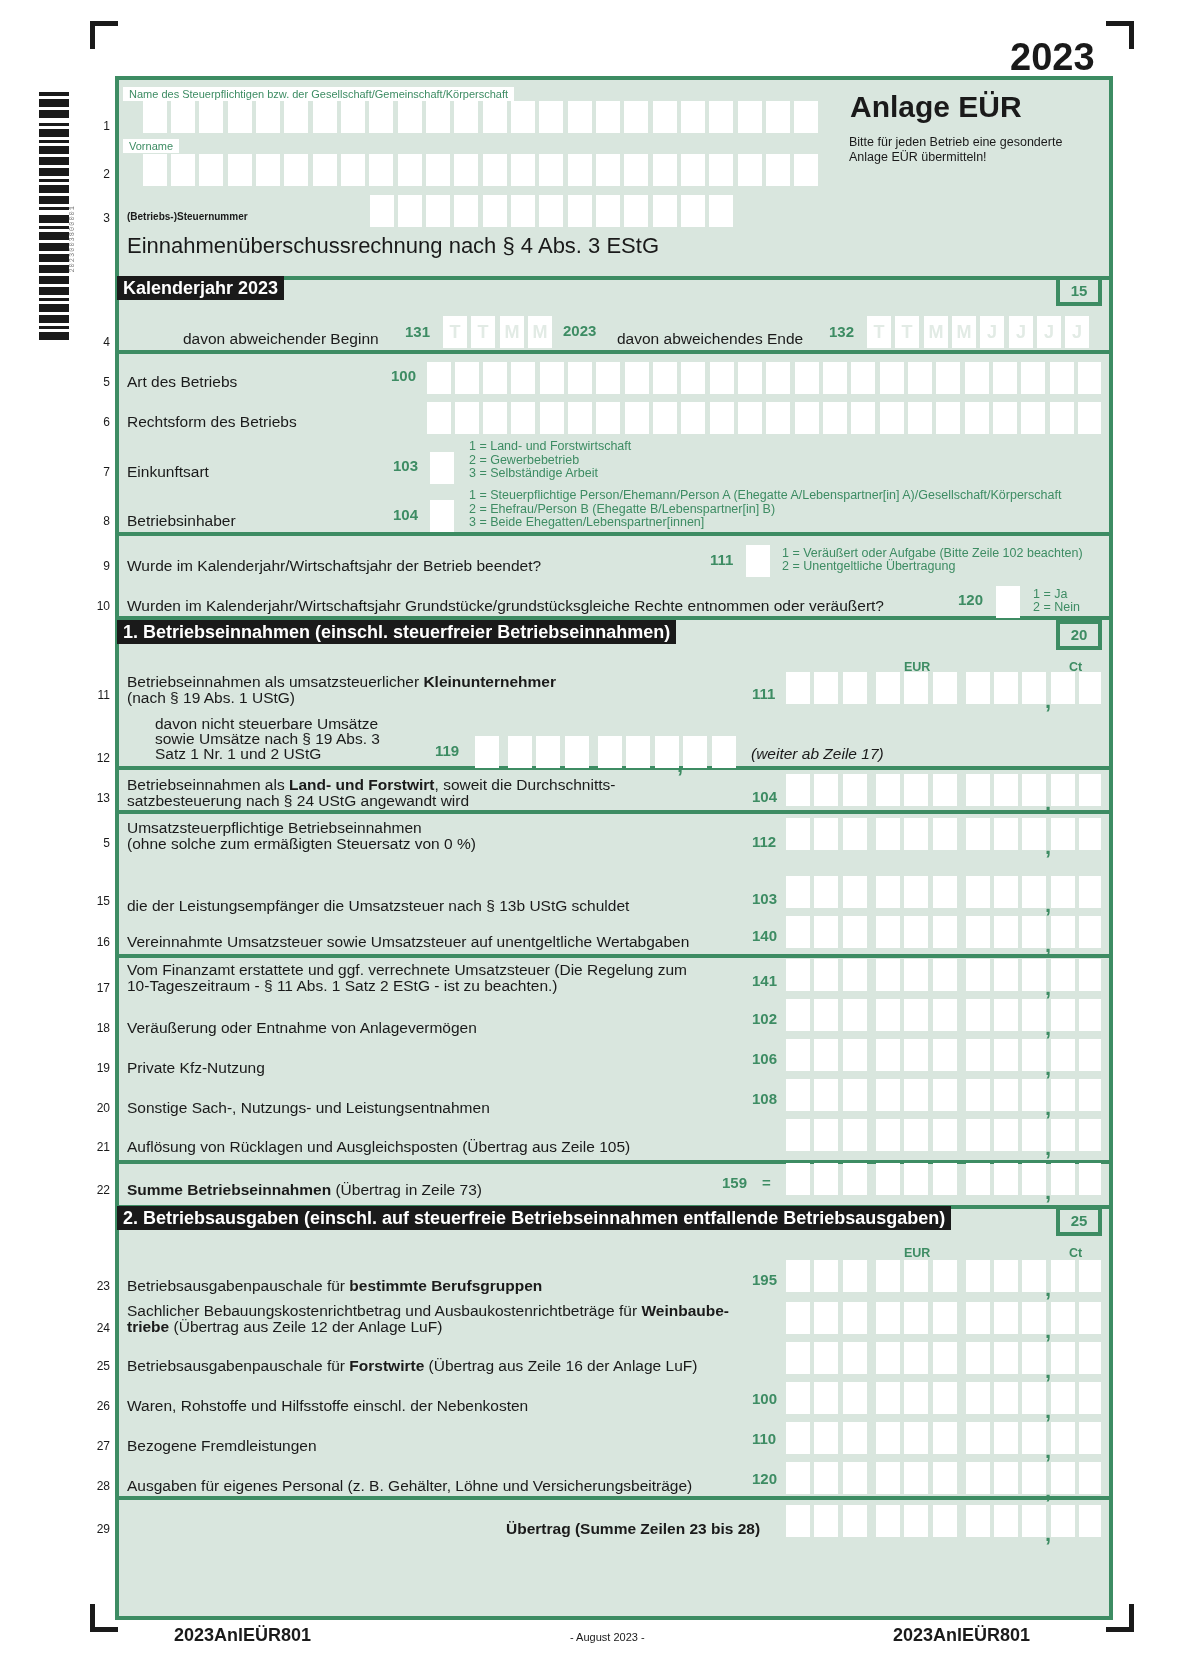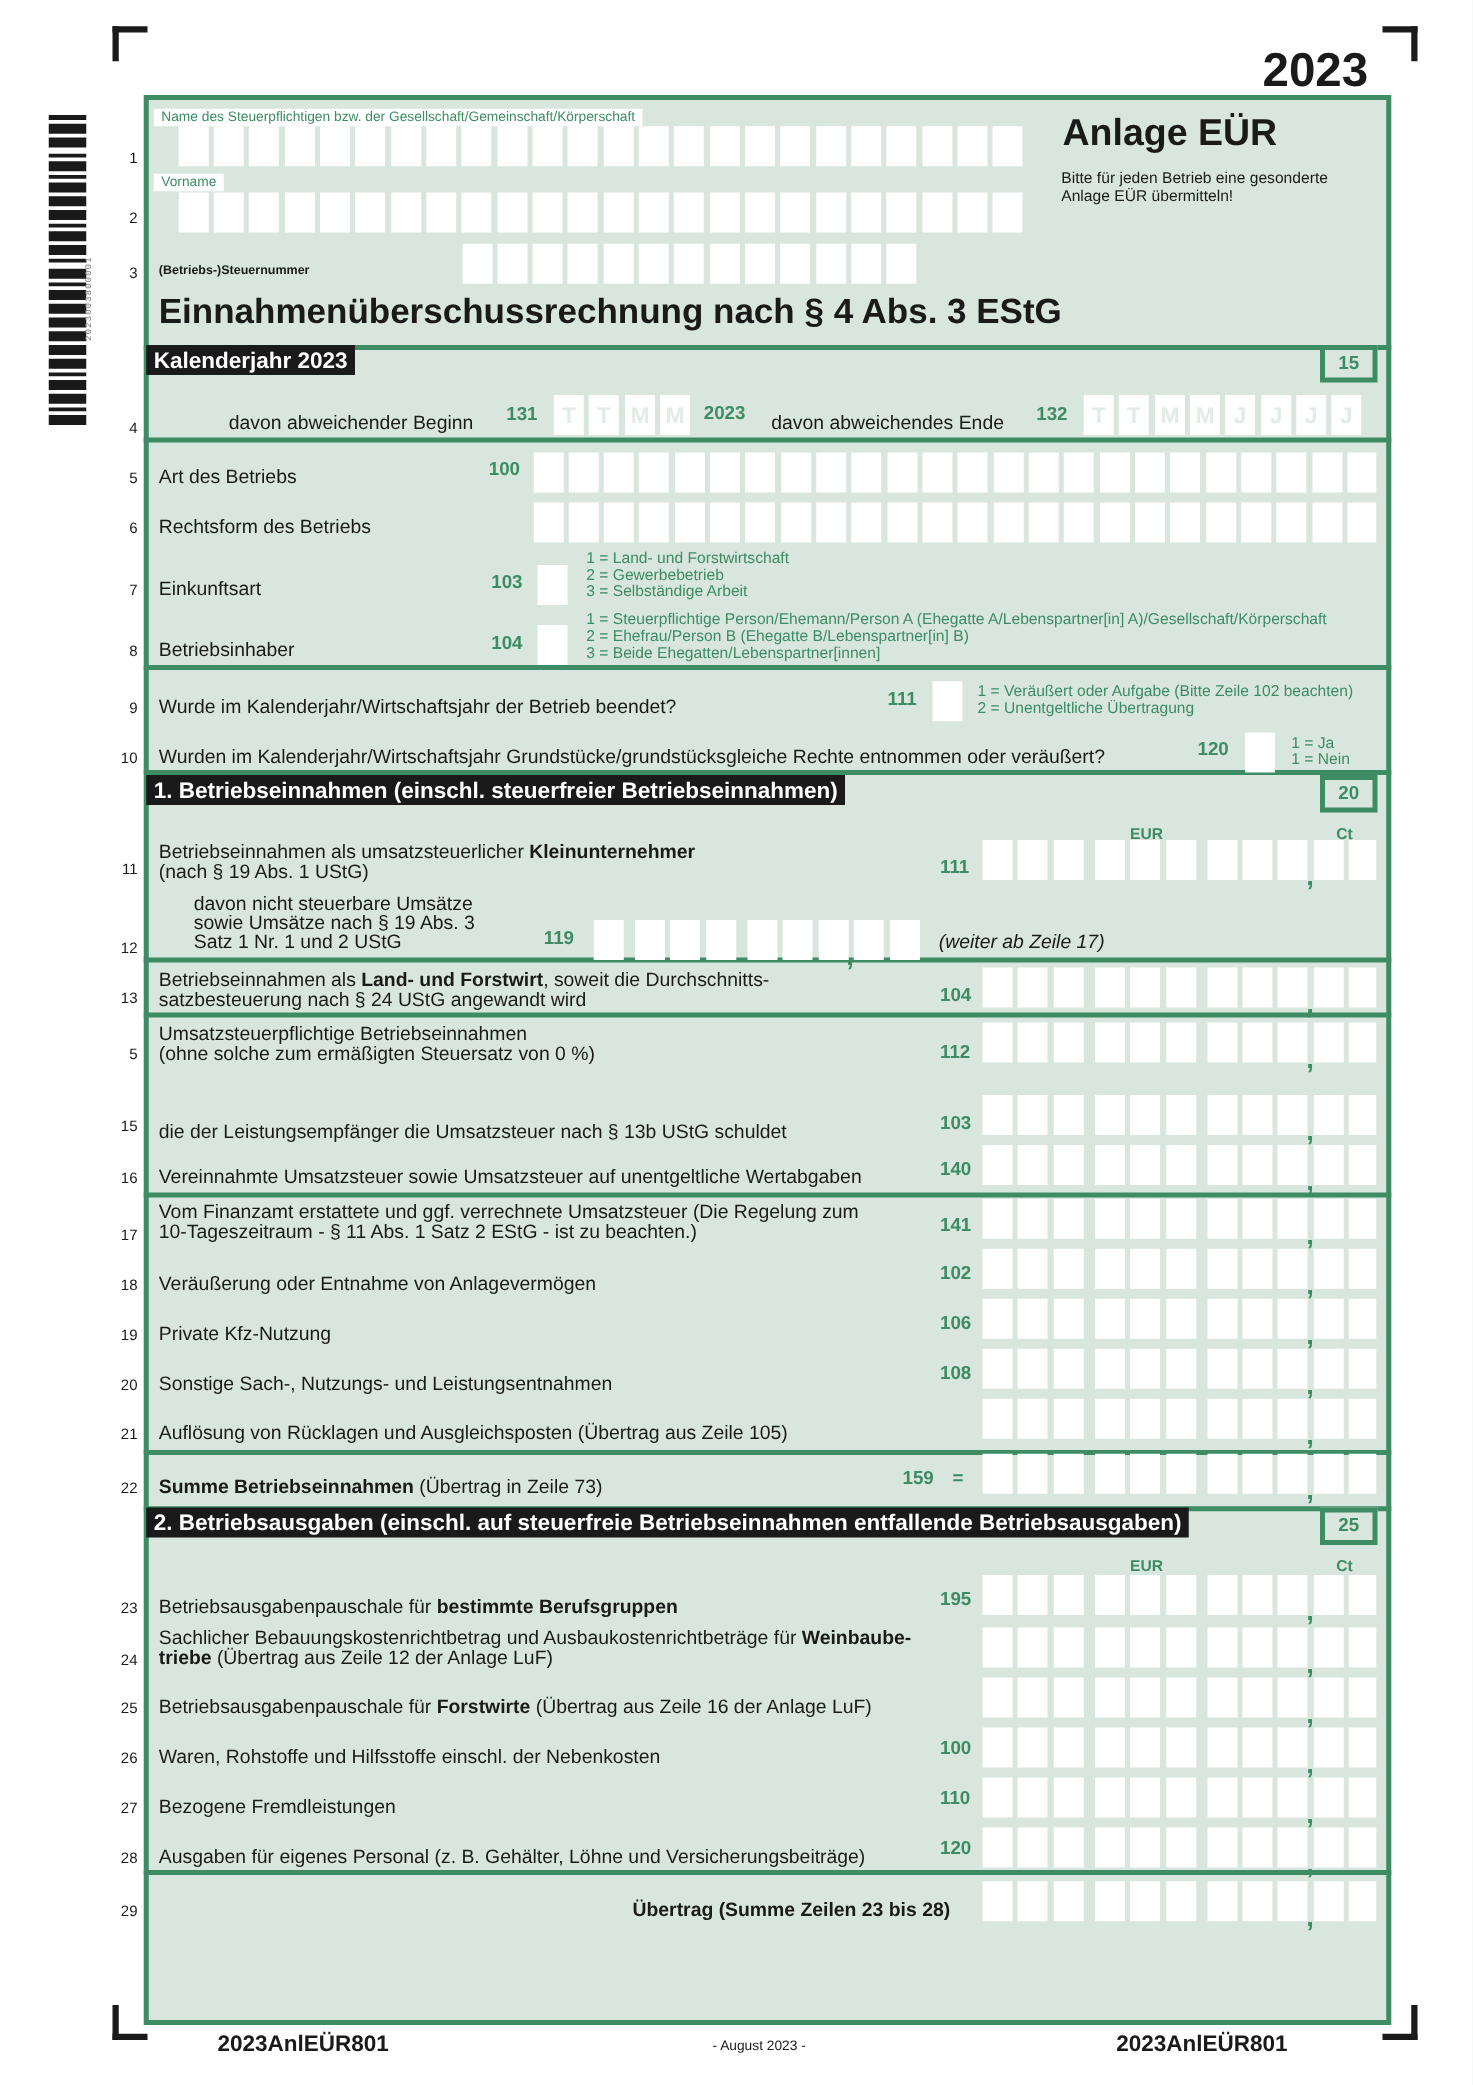--- a/index.html
+++ b/index.html
@@ -85,21 +85,21 @@
 <div class="hline" style="top:1205px"></div>
 <div class="hline" style="top:1496px"></div>
 
 <div class="abs" style="left:850px;top:90px;font-size:30px;font-weight:bold;">Anlage EÜR</div>
 <div class="abs" style="left:849px;top:135px;width:250px;font-size:12.5px;font-weight:normal;line-height:15px;">Bitte für jeden Betrieb eine gesonderte Anlage EÜR übermitteln!</div>
 
 <div class="glabel" style="left:123px;top:87px">Name des Steuerpflichtigen bzw. der Gesellschaft/Gemeinschaft/Körperschaft</div>
 <div class="glabel" style="left:123px;top:139px">Vorname</div>
 
 <div class="lbl" style="left:127px;top:209px;font-weight:bold;font-size:10px;">(Betriebs-)Steuernummer</div>
-<div class="abs" style="left:127px;top:233px;font-size:28px;font-weight:bold;">Einnahmenüberschussrechnung nach § 4 Abs. 3 EStG</div>
+<div class="abs" style="left:127px;top:233px;font-size:22px;font-weight:normal;">Einnahmenüberschussrechnung nach § 4 Abs. 3 EStG</div>
 
 <div>
   <div class="box" style="left:143px;top:101px"></div>
     <div class="box" style="left:171px;top:101px"></div>
     <div class="box" style="left:199px;top:101px"></div>
     <div class="box" style="left:228px;top:101px"></div>
     <div class="box" style="left:256px;top:101px"></div>
     <div class="box" style="left:284px;top:101px"></div>
     <div class="box" style="left:313px;top:101px"></div>
     <div class="box" style="left:341px;top:101px"></div>
@@ -262,21 +262,21 @@
 <div class="lbl" style="left:127px;top:558px">Wurde im Kalenderjahr/Wirtschaftsjahr der Betrieb beendet?</div>
 <div class="code" style="left:710px;top:551px">111</div>
 <div class="box" style="left:746px;top:545px"></div>
 <div class="hint" style="left:782px;top:547px">1 = Veräußert oder Aufgabe (Bitte Zeile 102 beachten)</div>
 <div class="hint" style="left:782px;top:560px">2 = Unentgeltliche Übertragung</div>
 
 <div class="lbl" style="left:127px;top:598px">Wurden im Kalenderjahr/Wirtschaftsjahr Grundstücke/grundstücksgleiche Rechte entnommen oder veräußert?</div>
 <div class="code" style="left:958px;top:591px">120</div>
 <div class="box" style="left:996px;top:586px"></div>
 <div class="hint" style="left:1033px;top:588px">1 = Ja</div>
-<div class="hint" style="left:1033px;top:601px">1 = Nein</div>
+<div class="hint" style="left:1033px;top:601px">2 = Nein</div>
 
 <div class="sechead" style="left:117px;top:620px">1. Betriebseinnahmen (einschl. steuerfreier Betriebseinnahmen)</div>
 <div class="secnum" style="left:1056px;top:620px">20</div>
 <div class="colhdr" style="left:904px;top:660px">EUR</div>
 <div class="colhdr" style="left:1069px;top:660px">Ct</div>
 
 <div class="lbl" style="left:127px;top:674px"><span>Betriebseinnahmen als umsatzsteuerlicher </span><b>Kleinunternehmer</b><br><span>(nach § 19 Abs. 1 UStG)</span></div>
 <div class="code" style="left:752px;top:685px">111</div>
 
 <div class="lbl" style="left:155px;top:716px;line-height:15px"><span>davon nicht steuerbare Umsätze</span><br><span>sowie Umsätze nach § 19 Abs. 3</span><br><span>Satz 1 Nr. 1 und 2 UStG</span></div>

